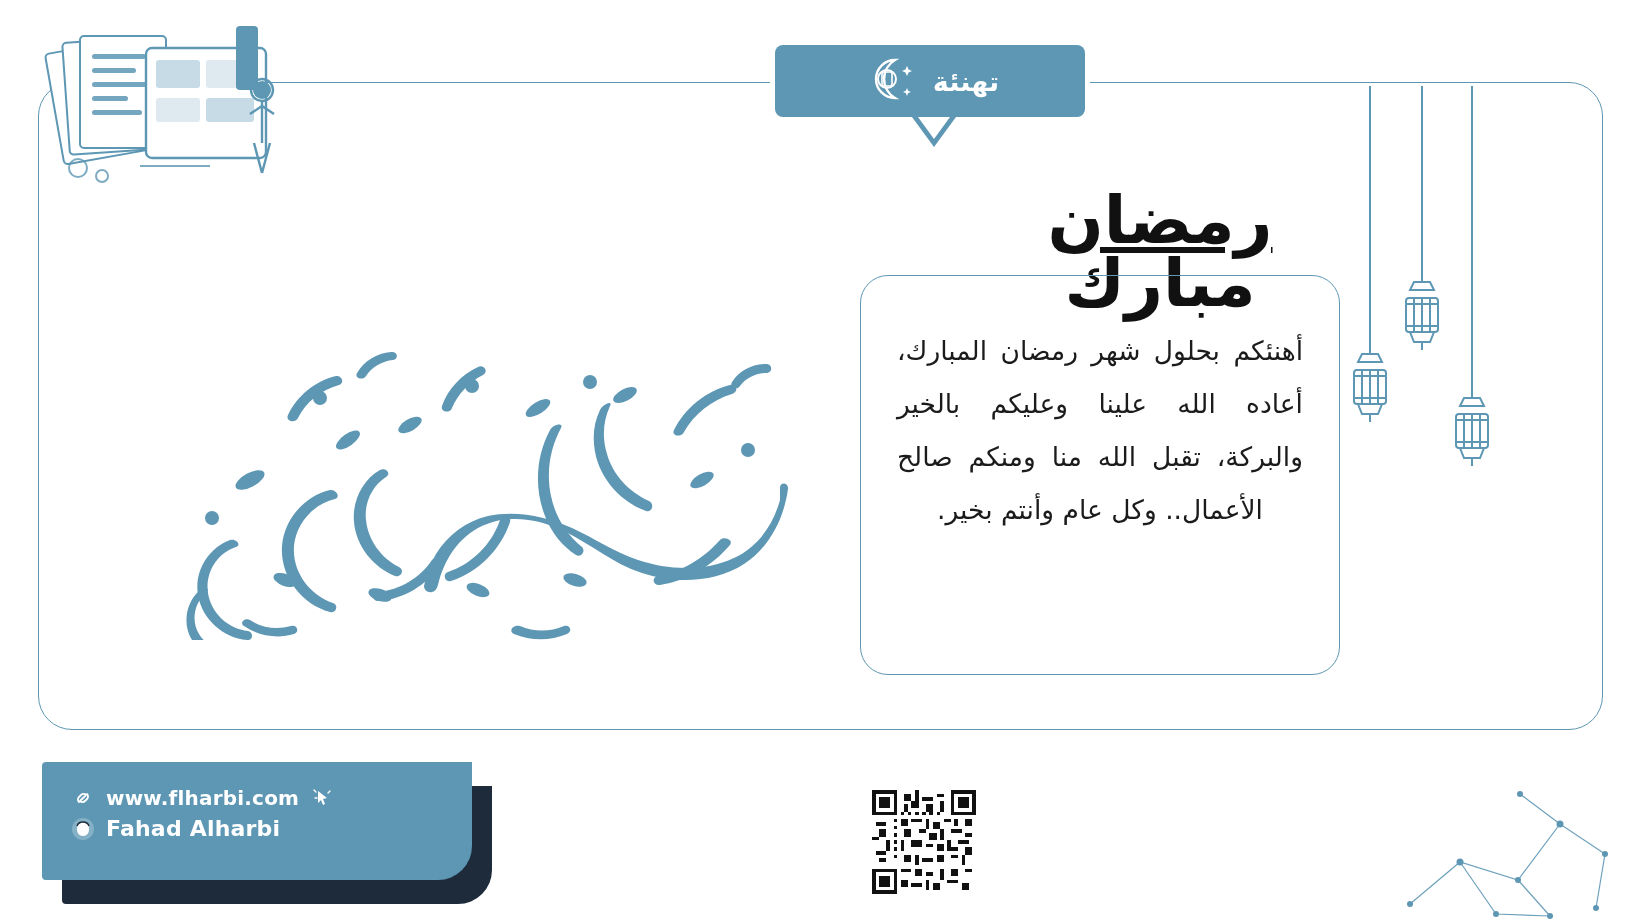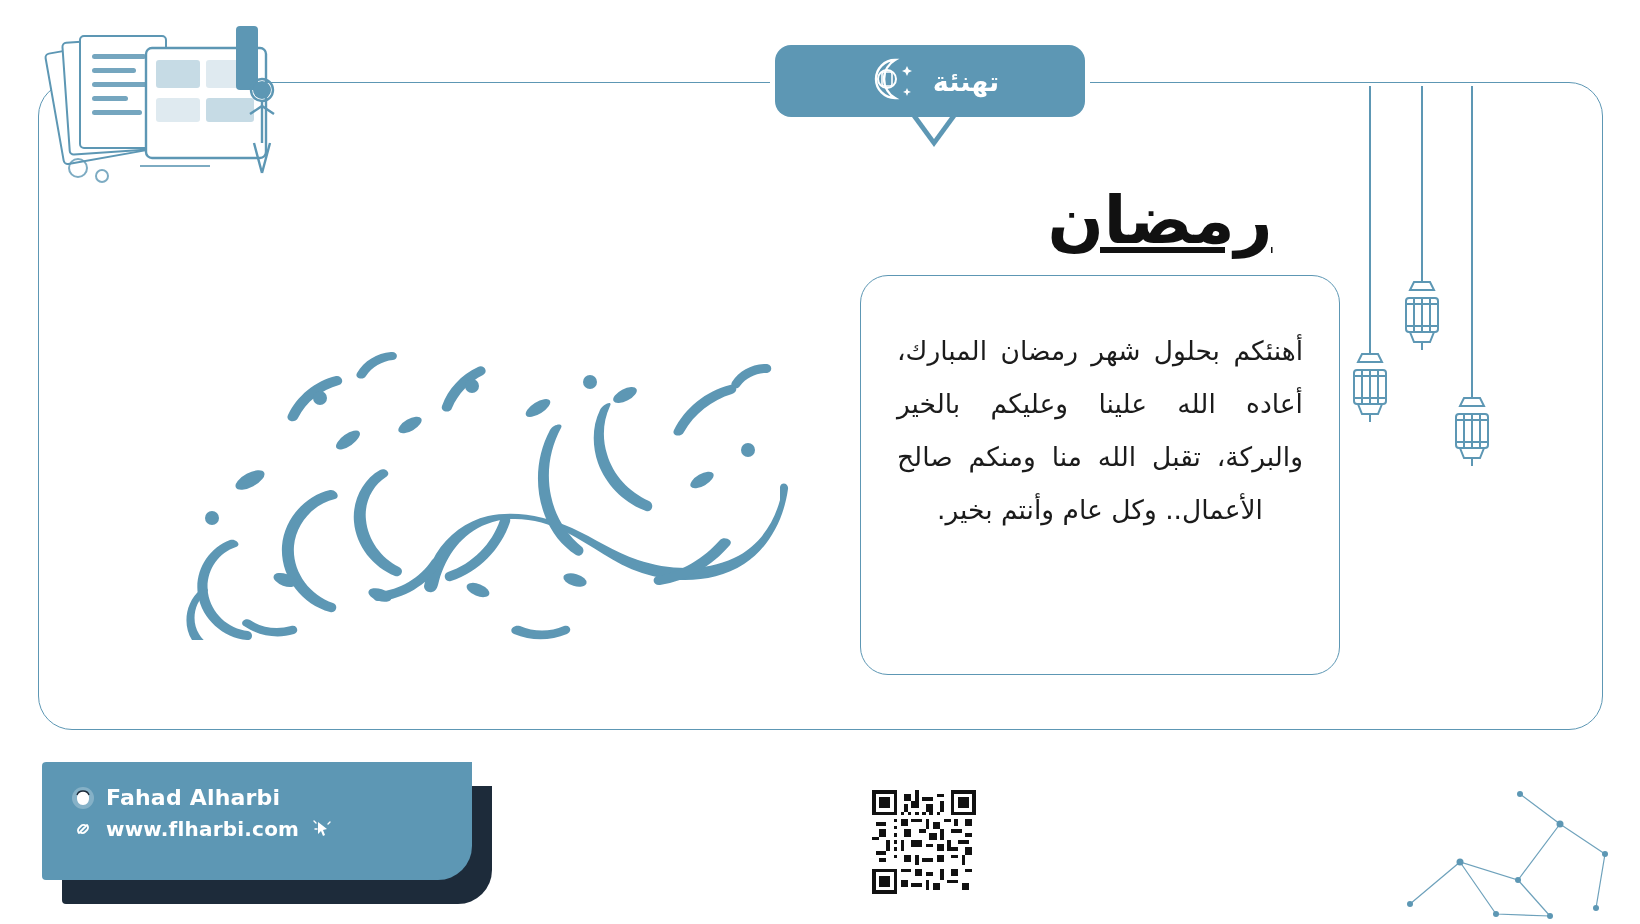--- a/index.html
+++ b/index.html
@@ -31,21 +31,21 @@
     width: 320px; height: 18px;
     background: #ffffff;
   }
 
   
   .top-tab {
     position: absolute;
     left: 775px; top: 45px;
     width: 310px; height: 72px;
     background: #5d97b4;
-    border-radius: 16px;
+    border-radius: 8px;
     display: flex;
     align-items: center;
     justify-content: center;
     gap: 18px;
     color: #ffffff;
   }
   .top-tab .tab-label {
     font-size: 27px;
     font-weight: 700;
     letter-spacing: .5px;
@@ -237,20 +237,21 @@
         <path d="M116 334 h32 M116 356 h32"></path>
         <path d="M124 328 v34 M132 328 v34 M140 328 v34"></path>
         <path d="M120 362 h24 l-4 10 h-16z"></path>
         <path d="M132 372 v8"></path>
       </g>
     </svg>
   </div>
 
   <div class="headline">
     <div class="l1">رمضان</div>
+    <div class="l2">مبارك</div>
   </div>
 
   <div class="msg-box">
     <p>أهنئكم بحلول شهر رمضان المبارك، أعاده الله علينا وعليكم بالخير والبركة، تقبل الله منا ومنكم صالح الأعمال.. وكل عام وأنتم بخير.</p>
   </div>
 
   <div class="calligraphy">
     <svg viewBox="0 0 720 350" xmlns="http://www.w3.org/2000/svg">
       <g fill="#5d97b4">
         <path d="M700 210c-6 22-20 46-46 58-30 14-66 12-96 2-24-8-44-22-66-32-26-12-56-18-84-12-22 5-40 19-52 38-6 10-10 21-12 32 0 4 4 7 8 6 5-1 6-7 7-11 7-25 23-48 48-57 26-10 55-4 79 8 26 13 48 32 76 41 33 11 72 10 102-9 26-17 40-46 44-75 1-6-7-8-8-2z"></path>
@@ -286,44 +287,44 @@
         <path d="M170 330c12 8 27 10 41 6 6-2 9 6 3 8-17 5-35 2-50-8-5-3 1-9 6-6z"></path>
         <path d="M440 336c14 6 30 6 44 0 6-2 9 5 3 8-17 7-36 7-53 0-6-3-1-10 6-8z"></path>
       </g>
     </svg>
   </div>
 
   <div class="footer-shadow"></div>
   <div class="footer-card"></div>
   <div class="footer-inner">
 
-    <div class="f-row name">
-      <span class="f-ico">
-        <svg width="24" height="24" viewBox="0 0 24 24" fill="none" xmlns="http://www.w3.org/2000/svg">
-          <circle cx="12" cy="12" r="11" fill="#ffffff" opacity=".25"></circle>
-          <path d="M12 5c-4 0-6 3-6 7 0 4 2 7 6 7s6-3 6-7c0-4-2-7-6-7z" fill="#ffffff"></path>
-          <path d="M6 9c1-3 4-4 6-4s5 1 6 4" stroke="#1d2b3a" stroke-width="1.4" fill="none"></path>
-        </svg>
-      </span>
-      <span class="txt">Fahad Alharbi</span>
-    </div>
-
     <div class="f-row">
       <span class="f-ico">
         <svg width="24" height="24" viewBox="0 0 24 24" fill="none" xmlns="http://www.w3.org/2000/svg">
           <path d="M9.5 14.5l5-5M8 16a3.5 3.5 0 0 1 0-5l2-2a3.5 3.5 0 0 1 5 0M16 8a3.5 3.5 0 0 1 0 5l-2 2a3.5 3.5 0 0 1-5 0" stroke="#ffffff" stroke-width="1.8" stroke-linecap="round"></path>
         </svg>
       </span>
       <span class="txt">www.flharbi.com</span>
       <span class="f-ico">
         <svg width="22" height="22" viewBox="0 0 22 22" fill="none" xmlns="http://www.w3.org/2000/svg">
           <path d="M7 4l9 7-4 1 2 5-2 1-2-5-3 3z" fill="#ffffff"></path>
           <path d="M3 3l2 2M19 4l-2 2M4 11l2 0" stroke="#ffffff" stroke-width="1.4" stroke-linecap="round"></path>
         </svg>
       </span>
+    </div>
+
+    <div class="f-row name">
+      <span class="f-ico">
+        <svg width="24" height="24" viewBox="0 0 24 24" fill="none" xmlns="http://www.w3.org/2000/svg">
+          <circle cx="12" cy="12" r="11" fill="#ffffff" opacity=".25"></circle>
+          <path d="M12 5c-4 0-6 3-6 7 0 4 2 7 6 7s6-3 6-7c0-4-2-7-6-7z" fill="#ffffff"></path>
+          <path d="M6 9c1-3 4-4 6-4s5 1 6 4" stroke="#1d2b3a" stroke-width="1.4" fill="none"></path>
+        </svg>
+      </span>
+      <span class="txt">Fahad Alharbi</span>
     </div>
 
   </div>
 
   <div class="qr">
     <svg viewBox="0 0 29 29" shape-rendering="crispEdges" xmlns="http://www.w3.org/2000/svg">
       <rect width="29" height="29" fill="#ffffff"></rect>
       <g fill="#111111">
 
         <rect x="0" y="0" width="7" height="1"></rect>

